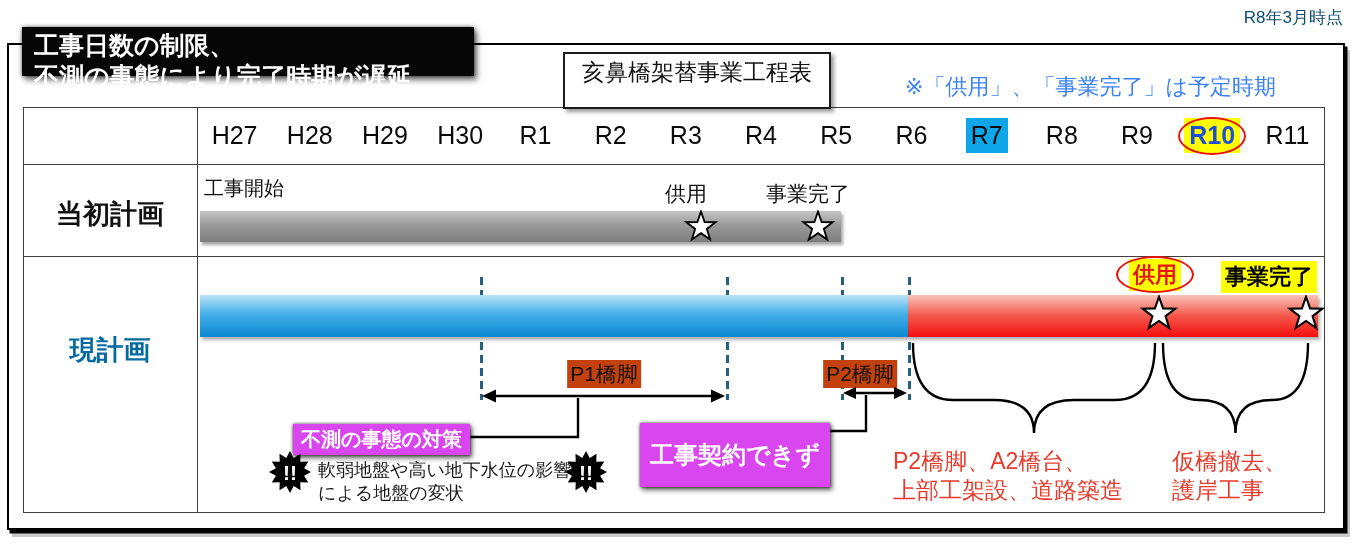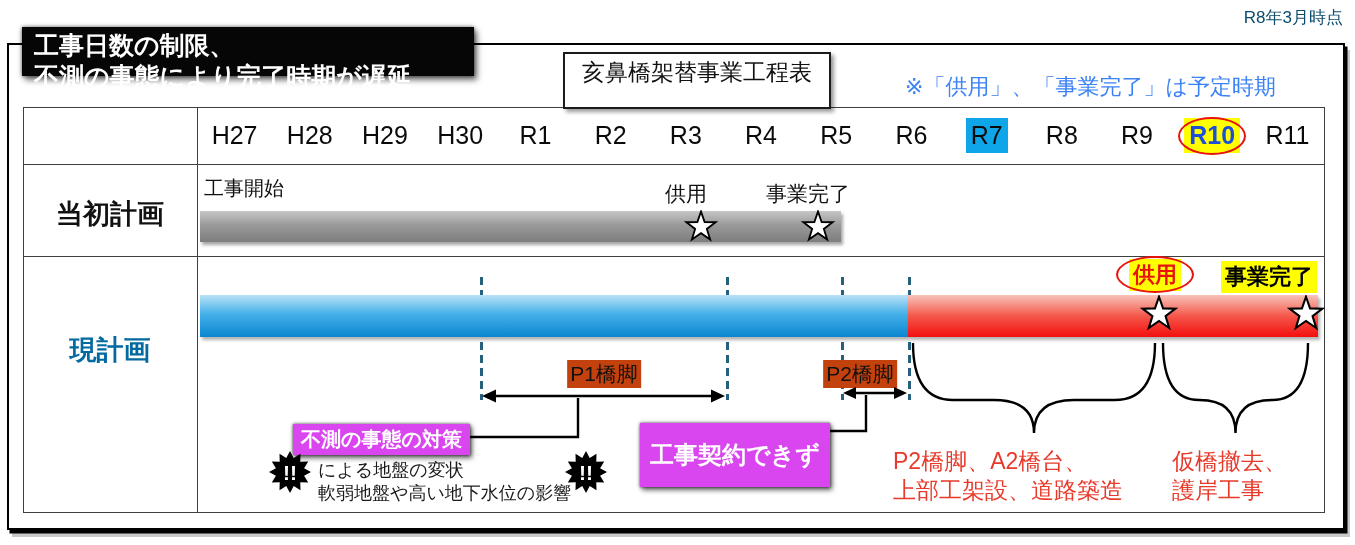--- a/index.html
+++ b/index.html
@@ -255,22 +255,22 @@
 <svg class="abs burst" style="left:269px; top:451px;" width="42" height="42" viewBox="0 0 36 36">
   <polygon points="36,18 30.1,21.2 33.6,27 26.8,26.8 27,33.6 21.2,30.1 18,36 14.8,30.1 9,33.6 9.2,26.8 2.4,27 5.9,21.2 0,18 5.9,14.8 2.4,9 9.2,9.2 9,2.4 14.8,5.9 18,0 21.2,5.9 27,2.4 26.8,9.2 33.6,9 30.1,14.8" fill="#000"></polygon>
   <text x="18" y="25" text-anchor="middle" font-size="18" font-weight="bold" fill="#fff">!!</text>
 </svg>
 <svg class="abs burst" style="left:565px; top:451px;" width="42" height="42" viewBox="0 0 36 36">
   <polygon points="36,18 30.1,21.2 33.6,27 26.8,26.8 27,33.6 21.2,30.1 18,36 14.8,30.1 9,33.6 9.2,26.8 2.4,27 5.9,21.2 0,18 5.9,14.8 2.4,9 9.2,9.2 9,2.4 14.8,5.9 18,0 21.2,5.9 27,2.4 26.8,9.2 33.6,9 30.1,14.8" fill="#000"></polygon>
   <text x="18" y="25" text-anchor="middle" font-size="18" font-weight="bold" fill="#fff">!!</text>
 </svg>
 
 <div class="abs detail">
+  <div>軟弱地盤や高い地下水位の影響</div>
   <div>による地盤の変状</div>
-  <div>軟弱地盤や高い地下水位の影響</div>
 </div>
 
 <div class="abs work work-1">
   <div>P2橋脚、A2橋台、</div>
   <div>上部工架設、道路築造</div>
 </div>
 <div class="abs work work-2">
   <div>仮橋撤去、</div>
   <div>護岸工事</div>
 </div>

